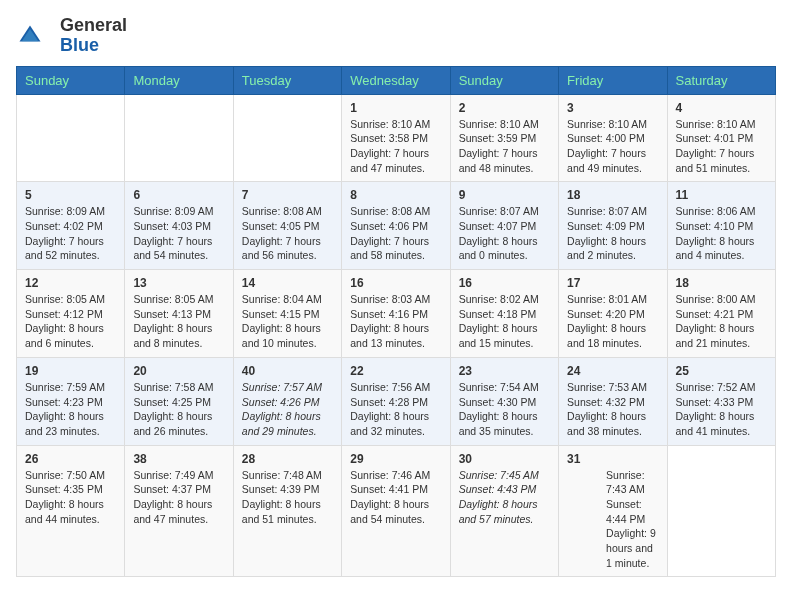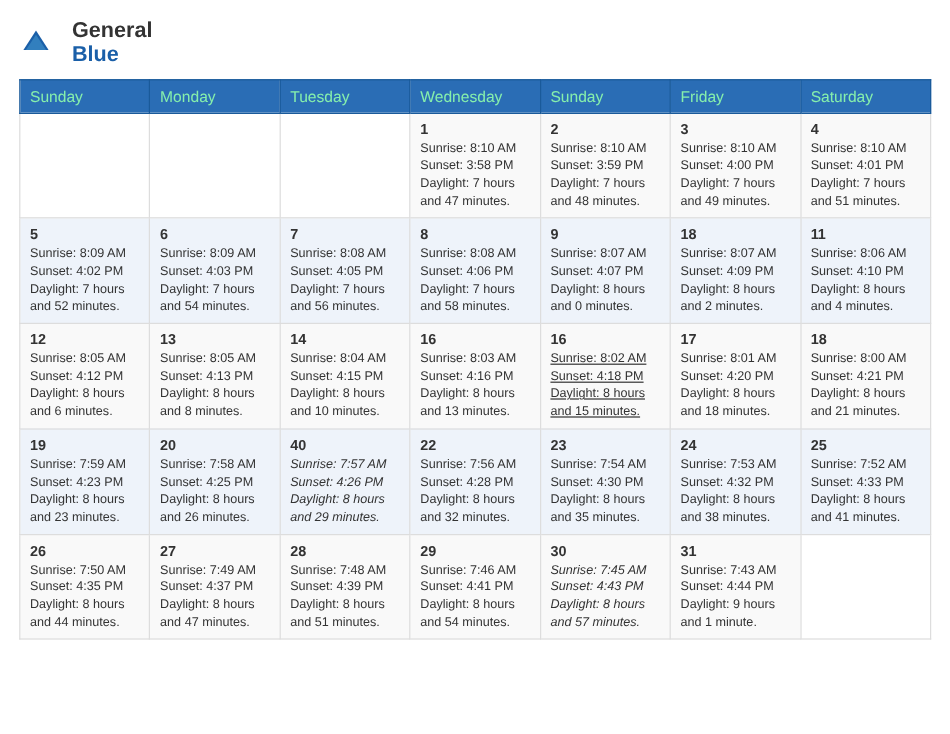--- a/index.html
+++ b/index.html
@@ -213,21 +213,21 @@
 Daylight: 8 hours and 10 minutes.</div>
         </td>
         <td>
           <span class="day-number">16</span>
           <div class="day-info" style="white-space: pre-line;">Sunrise: 8:03 AM
 Sunset: 4:16 PM
 Daylight: 8 hours and 13 minutes.</div>
         </td>
         <td>
           <span class="day-number">16</span>
-          <div class="day-info" style="white-space: pre-line; text-decoration: underline;">Sunrise: 8:02 AM
+          <div class="day-info" style="white-space: pre-line;">Sunrise: 8:02 AM
 Sunset: 4:18 PM
 Daylight: 8 hours and 15 minutes.</div>
         </td>
         <td>
           <span class="day-number">17</span>
           <div class="day-info" style="white-space: pre-line;">Sunrise: 8:01 AM
 Sunset: 4:20 PM
 Daylight: 8 hours and 18 minutes.</div>
         </td>
         <td>
@@ -282,21 +282,21 @@
         </td>
       </tr>
       <tr>
         <td>
           <span class="day-number">26</span>
           <div class="day-info" style="white-space: pre-line;">Sunrise: 7:50 AM
 Sunset: 4:35 PM
 Daylight: 8 hours and 44 minutes.</div>
         </td>
         <td>
-          <span class="day-number">27</span>
+          <span class="day-number">38</span>
           <div class="day-info" style="white-space: pre-line;">Sunrise: 7:49 AM
 Sunset: 4:37 PM
 Daylight: 8 hours and 47 minutes.</div>
         </td>
         <td>
           <span class="day-number">28</span>
           <div class="day-info" style="white-space: pre-line;">Sunrise: 7:48 AM
 Sunset: 4:39 PM
 Daylight: 8 hours and 51 minutes.</div>
         </td>
@@ -307,20 +307,20 @@
 Daylight: 8 hours and 54 minutes.</div>
         </td>
         <td>
           <span class="day-number">30</span>
           <div class="day-info" style="white-space: pre-line; font-style: italic;">Sunrise: 7:45 AM
 Sunset: 4:43 PM
 Daylight: 8 hours and 57 minutes.</div>
         </td>
         <td>
           <span class="day-number">31</span>
-          <div class="day-info" style="white-space: pre-line;">Sunrise: 7:43 AM
+          <div class="day-info" style="white-space: pre-line; margin-left: 39px;">Sunrise: 7:43 AM
 Sunset: 4:44 PM
 Daylight: 9 hours and 1 minute.</div>
         </td>
         <td class="empty-cell"></td>
       </tr>
     </tbody>
 </table>
 
 </body></html>

